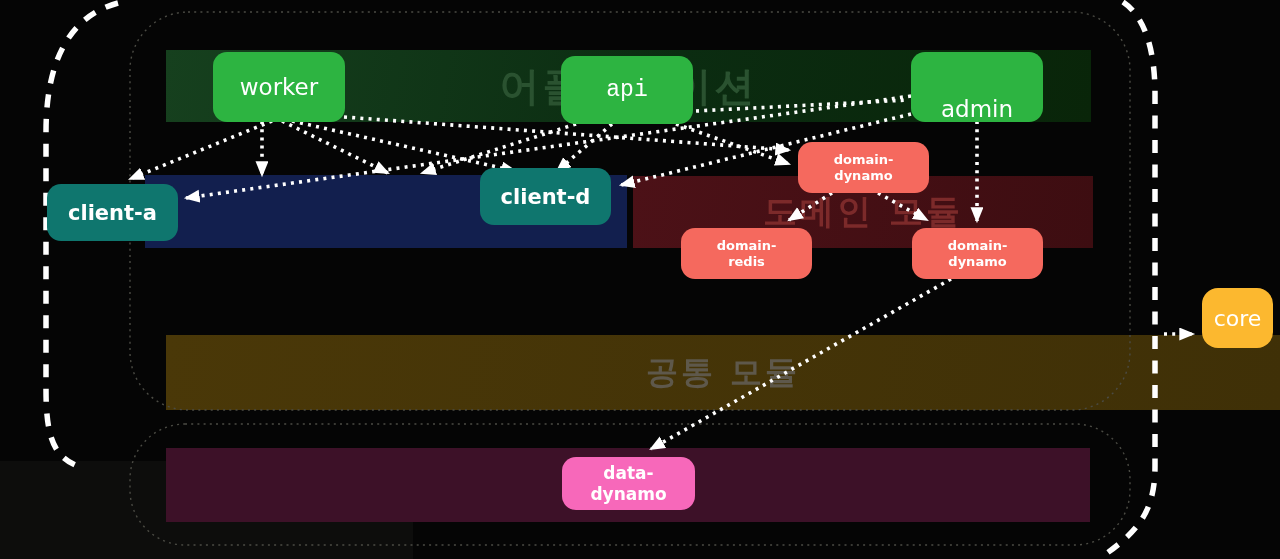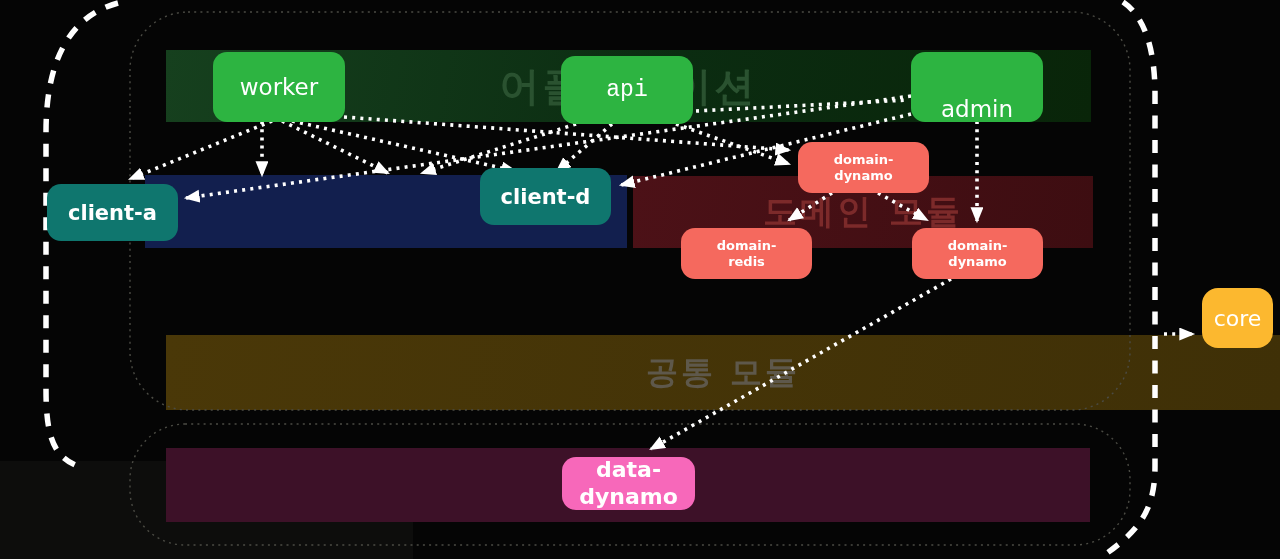--- a/index.html
+++ b/index.html
@@ -16,21 +16,21 @@
   #b-domain .title{color:#7c2a2a;font-size:34px;}
   #b-common{left:166px;top:296px;width:1114px;height:75px;background:linear-gradient(100deg,#4a3808,#3f3007);margin-top:39px;}
   #b-common .title{color:#5e584b;font-size:32px;}
   #b-data{left:166px;top:448px;width:924px;height:74px;background:#3d1128;}
   
   .node{position:absolute;z-index:3;border-radius:14px;display:flex;flex-direction:column;
         align-items:center;justify-content:center;color:#fff;text-align:center;}
   .node.app{background:#2db441;font-size:23px;}
   .node.client{background:#0f766e;font-weight:bold;font-size:21px;}
   .node.domain{background:#f5695e;font-weight:bold;font-size:13px;line-height:1.2;}
-  .node.data{background:#f768ba;font-weight:bold;font-size:22px;line-height:1.2;}
+  .node.data{background:#f768ba;font-weight:bold;font-size:17px;line-height:1.2;}
   .node.core{background:#fcb82f;font-size:22px;border-radius:16px;}
   #n-worker{left:213px;top:52px;width:132px;height:70px;}
   #n-api{left:561px;top:56px;width:132px;height:68px;font-family:Liberation Mono, monospace;}
   #n-admin{left:911px;top:52px;width:132px;height:70px;justify-content:flex-end;}
   #n-client-a{left:47px;top:184px;width:131px;height:57px;}
   #n-client-b{left:191px;top:184px;width:131px;height:57px;}
   #n-client-c{left:335px;top:184px;width:131px;height:57px;}
   #n-client-d{left:480px;top:168px;width:131px;height:57px;}
   #n-domain-service{left:798px;top:142px;width:131px;height:51px;}
   #n-domain-redis{left:681px;top:228px;width:131px;height:51px;}

